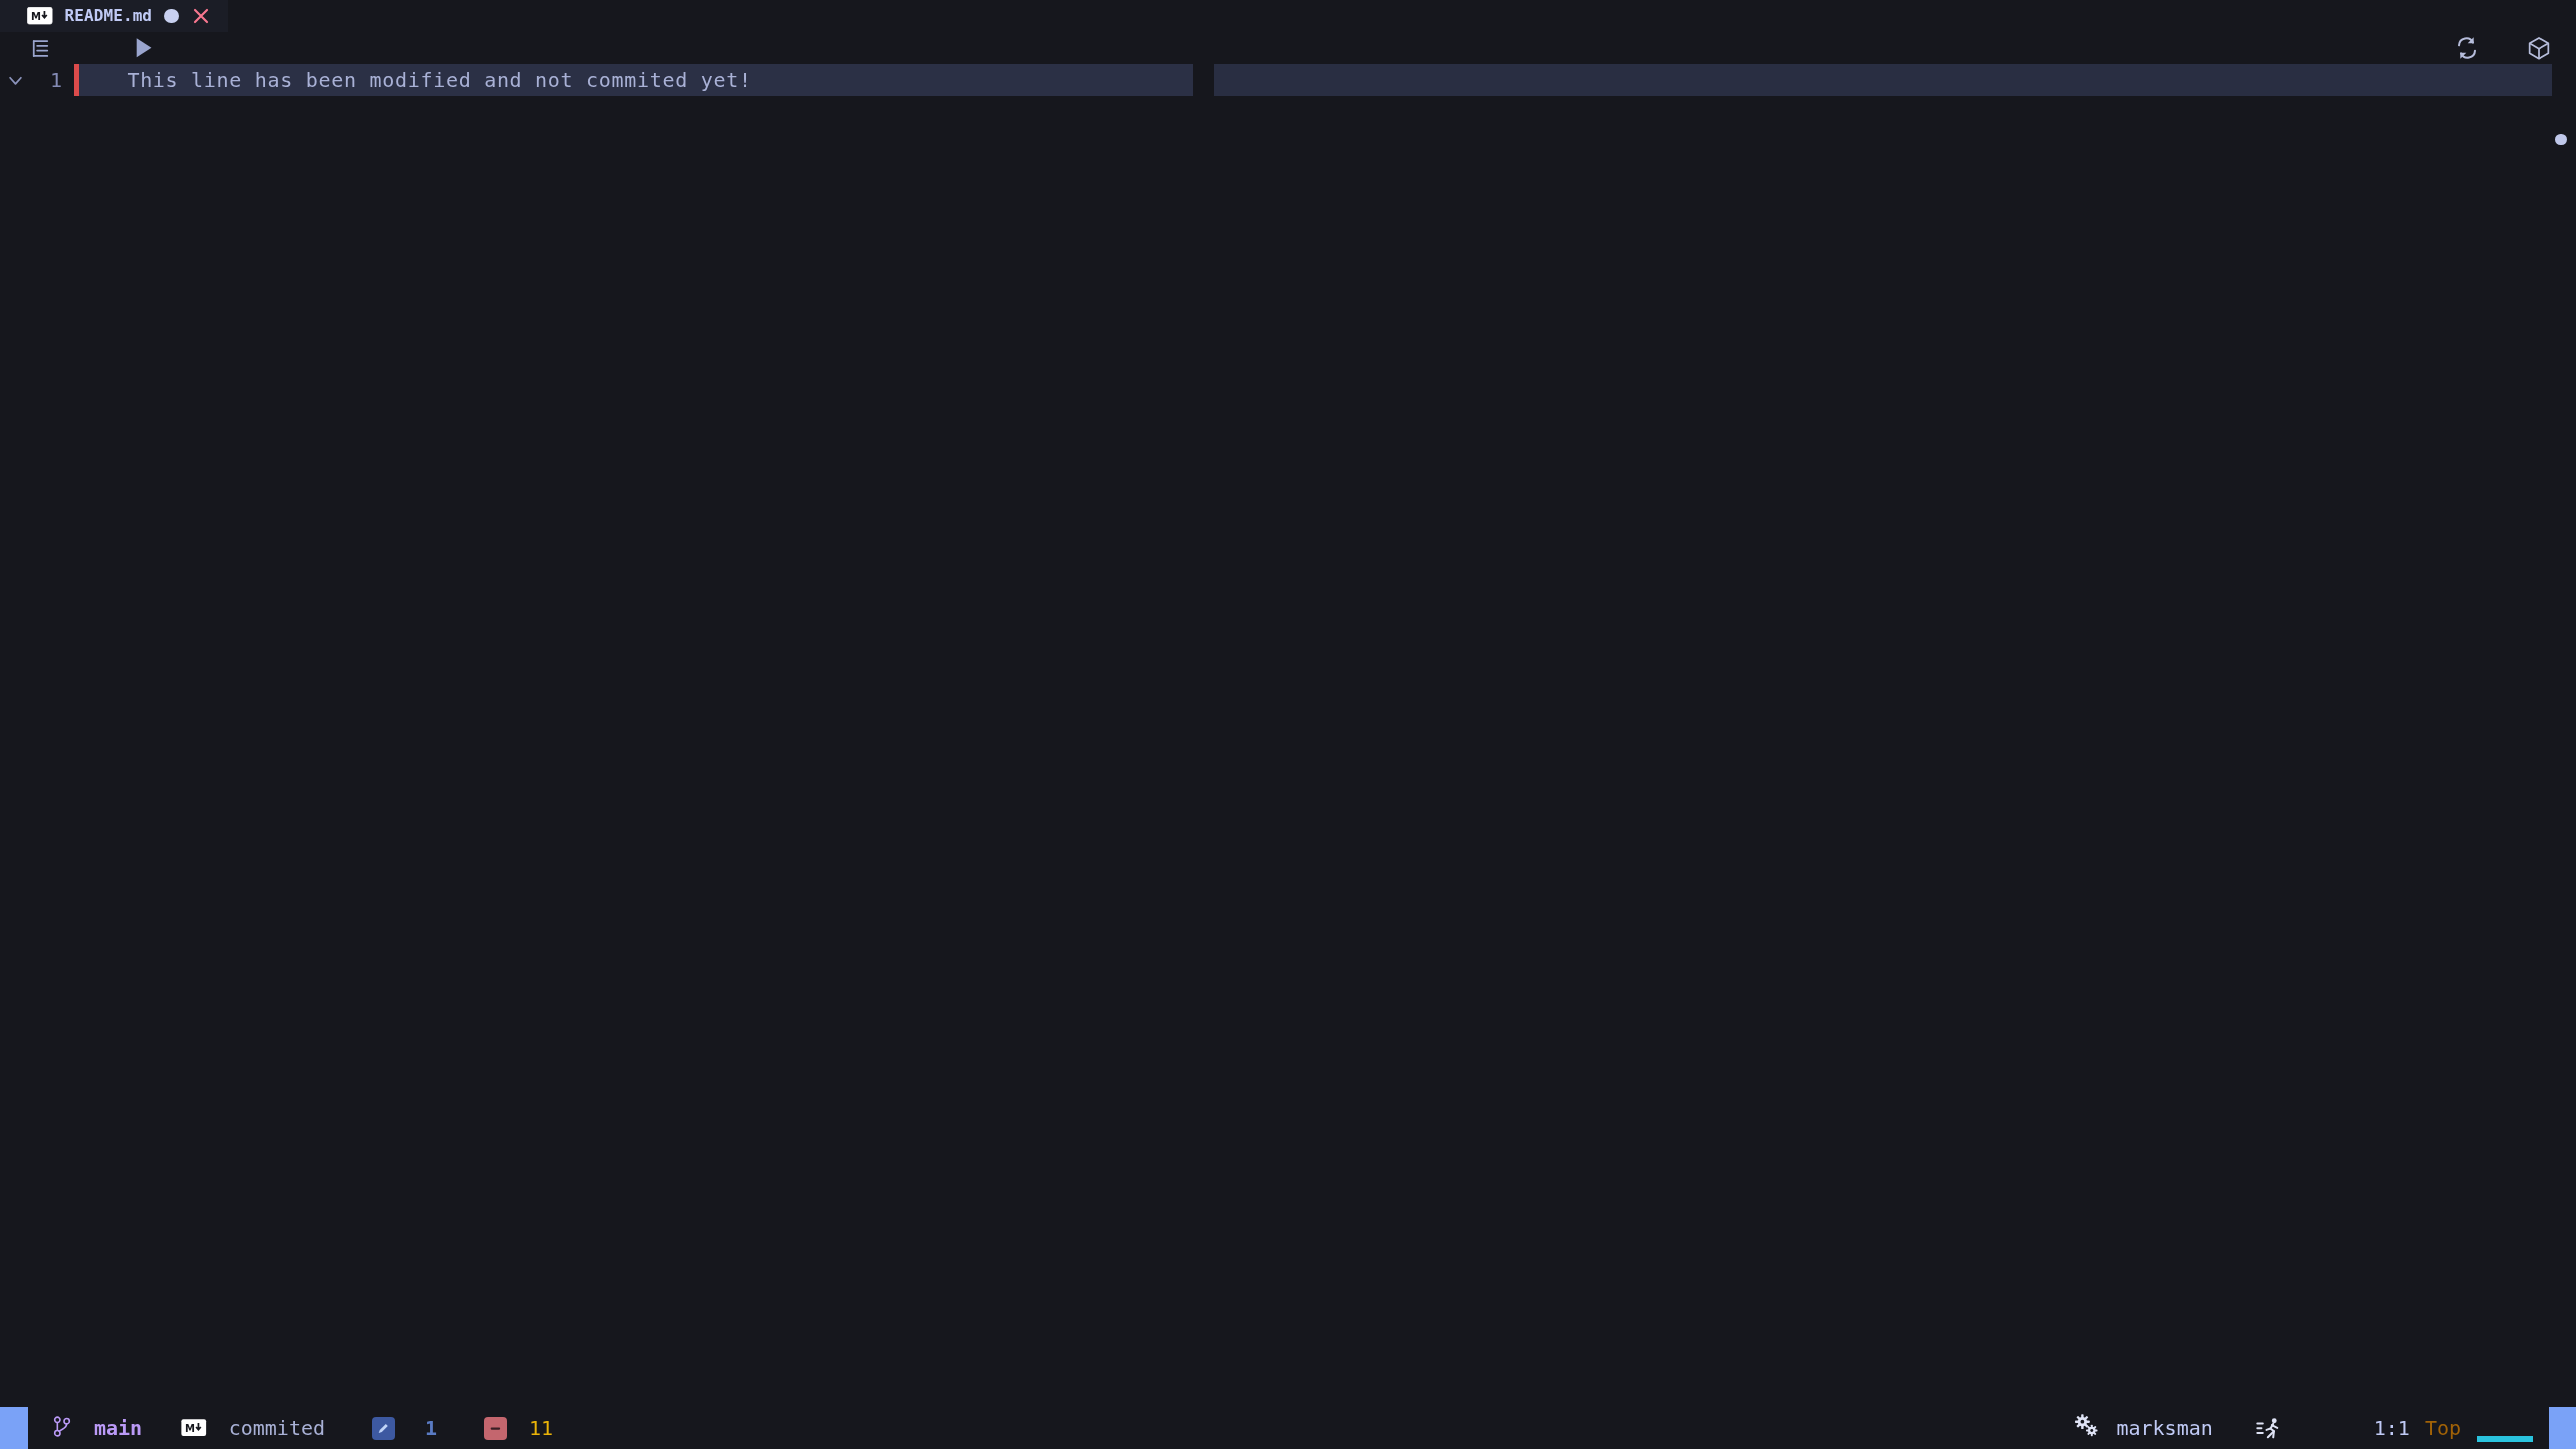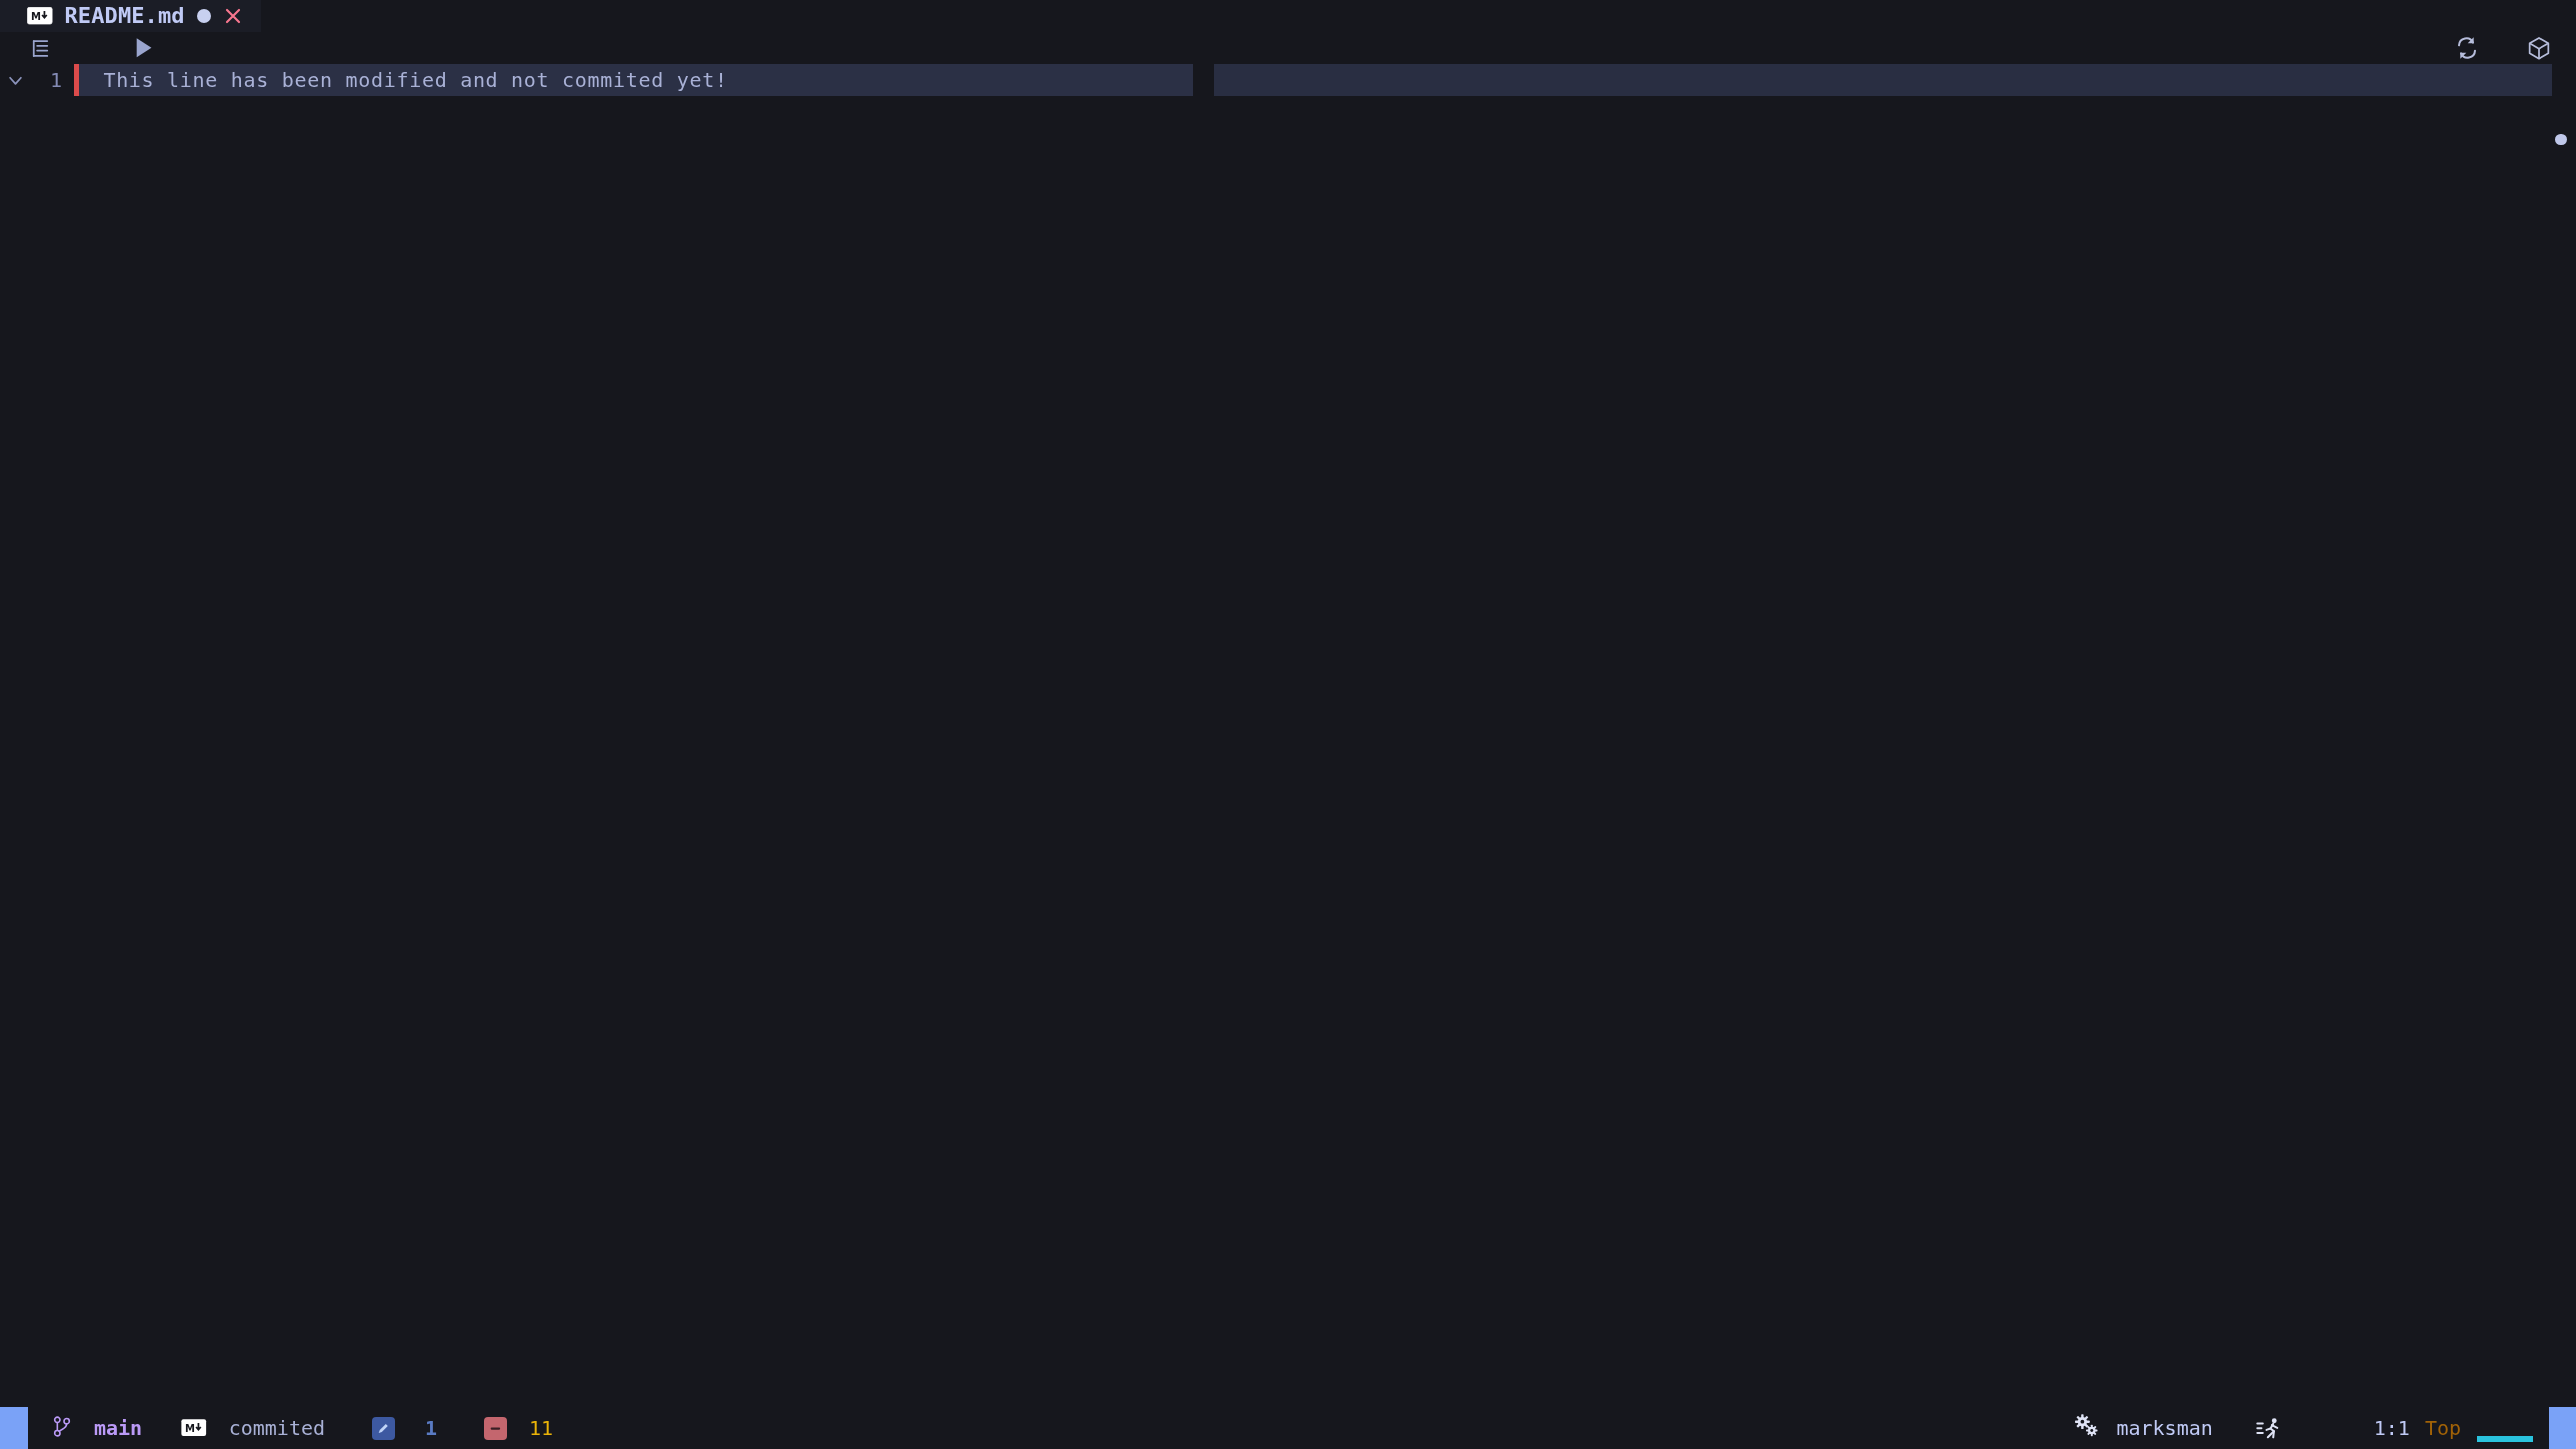--- a/index.html
+++ b/index.html
@@ -44,21 +44,21 @@
   }
   .tab-filetype-icon {
     width: 25.5px;
     height: 17.4px;
     display: inline-flex;
     align-items: center;
     justify-content: center;
     flex: 0 0 auto;
   }
   .tab-title {
-    font-size: 22px;
+    font-size: 16px;
     line-height: 1;
     color: #c0caf5;
     font-weight: 700;
     letter-spacing: 0.1px;
     white-space: nowrap;
   }
   .tab-modified-dot {
     width: 14.8px;
     height: 14.8px;
     border-radius: 50%;
@@ -173,27 +173,28 @@
   .line-highlight {
     position: absolute;
     left: 1135px;
     top: 0;
     height: 32px;
     right: 24px;
     background: #292e42;
   }
   .code-text {
     position: relative;
-    padding-left: 24px;
+    padding-left: 4px;
     font-size: 20px;
     line-height: 32px;
     color: #a9b1d6;
     white-space: pre;
     font-family: "DejaVu Sans Mono", "Liberation Mono", monospace;
     letter-spacing: 0.7px;
+    margin-left: 44px;
   }
   .overview-dot {
     position: absolute;
     right: 9.4px;
     top: 70px;
     width: 11.4px;
     height: 11.4px;
     border-radius: 50%;
     background: #c0c8ea;
   }

